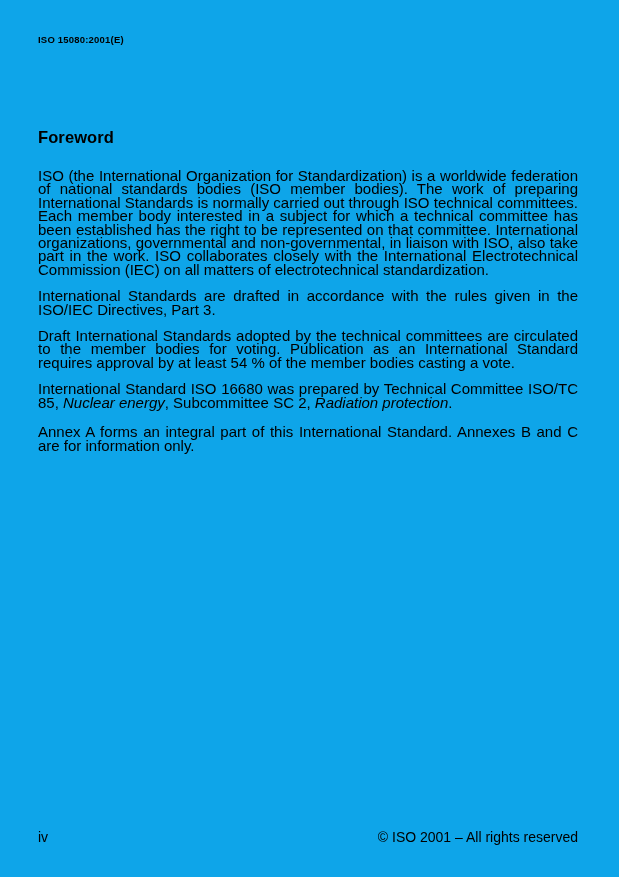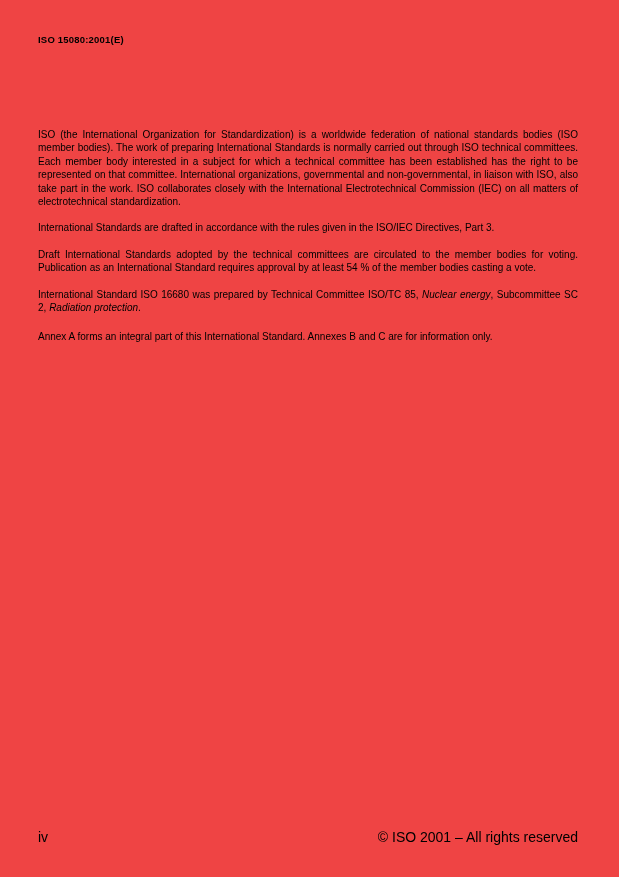--- a/index.html
+++ b/index.html
@@ -8,21 +8,21 @@
     background: #ffffff;
   }
   body {
     font-family: "Liberation Sans", sans-serif;
     color: #000000;
   }
   .page {
     position: relative;
     width: 619px;
     height: 877px;
-    background: #ef4444;
+    background: #0ea5e9;
     overflow: hidden;
     box-sizing: border-box;
   }
   .header {
     position: absolute;
     top: 34px;
     left: 38px;
     font-size: 9.5px;
     font-weight: bold;
     letter-spacing: 0.2px;
@@ -33,21 +33,21 @@
     left: 38px;
     width: 540px;
   }
   .title {
     font-size: 16.5px;
     font-weight: bold;
     margin: 0 0 22px 0;
     letter-spacing: 0.1px;
   }
   .para {
-    font-size: 10px;
+    font-size: 15px;
     line-height: 13.4px;
     text-align: justify;
     margin: 0 0 13px 0;
   }
   .para:last-child {
     margin-bottom: 0;
     margin-top: 16px;
   }
   .para em {
     font-style: italic;
@@ -66,20 +66,21 @@
   }
 </style>
 </head>
 <body>
 
 <div class="page">
 
   <div class="header">ISO 15080:2001(E)</div>
 
   <div class="content">
+    <h1 class="title">Foreword</h1>
     <div id="paragraph-list">
         <div class="para"><span>ISO (the International Organization for Standardization) is a worldwide federation of national standards bodies (ISO member bodies). The work of preparing International Standards is normally carried out through ISO technical committees. Each member body interested in a subject for which a technical committee has been established has the right to be represented on that committee. International organizations, governmental and non-governmental, in liaison with ISO, also take part in the work. ISO collaborates closely with the International Electrotechnical Commission (IEC) on all matters of electrotechnical standardization.</span></div>
         <div class="para"><span>International Standards are drafted in accordance with the rules given in the ISO/IEC Directives, Part 3.</span></div>
         <div class="para"><span>Draft International Standards adopted by the technical committees are circulated to the member bodies for voting. Publication as an International Standard requires approval by at least 54 % of the member bodies casting a vote.</span></div>
         <div class="para"><span>International Standard ISO 16680 was prepared by Technical Committee ISO/TC 85, </span><em>Nuclear energy</em><span>, Subcommittee SC 2, </span><em>Radiation protection</em><span>.</span></div>
         <div class="para"><span>Annex A forms an integral part of this International Standard. Annexes B and C are for information only.</span></div>
       </div>
   </div>
 
   <div class="footer-left">iv</div>

